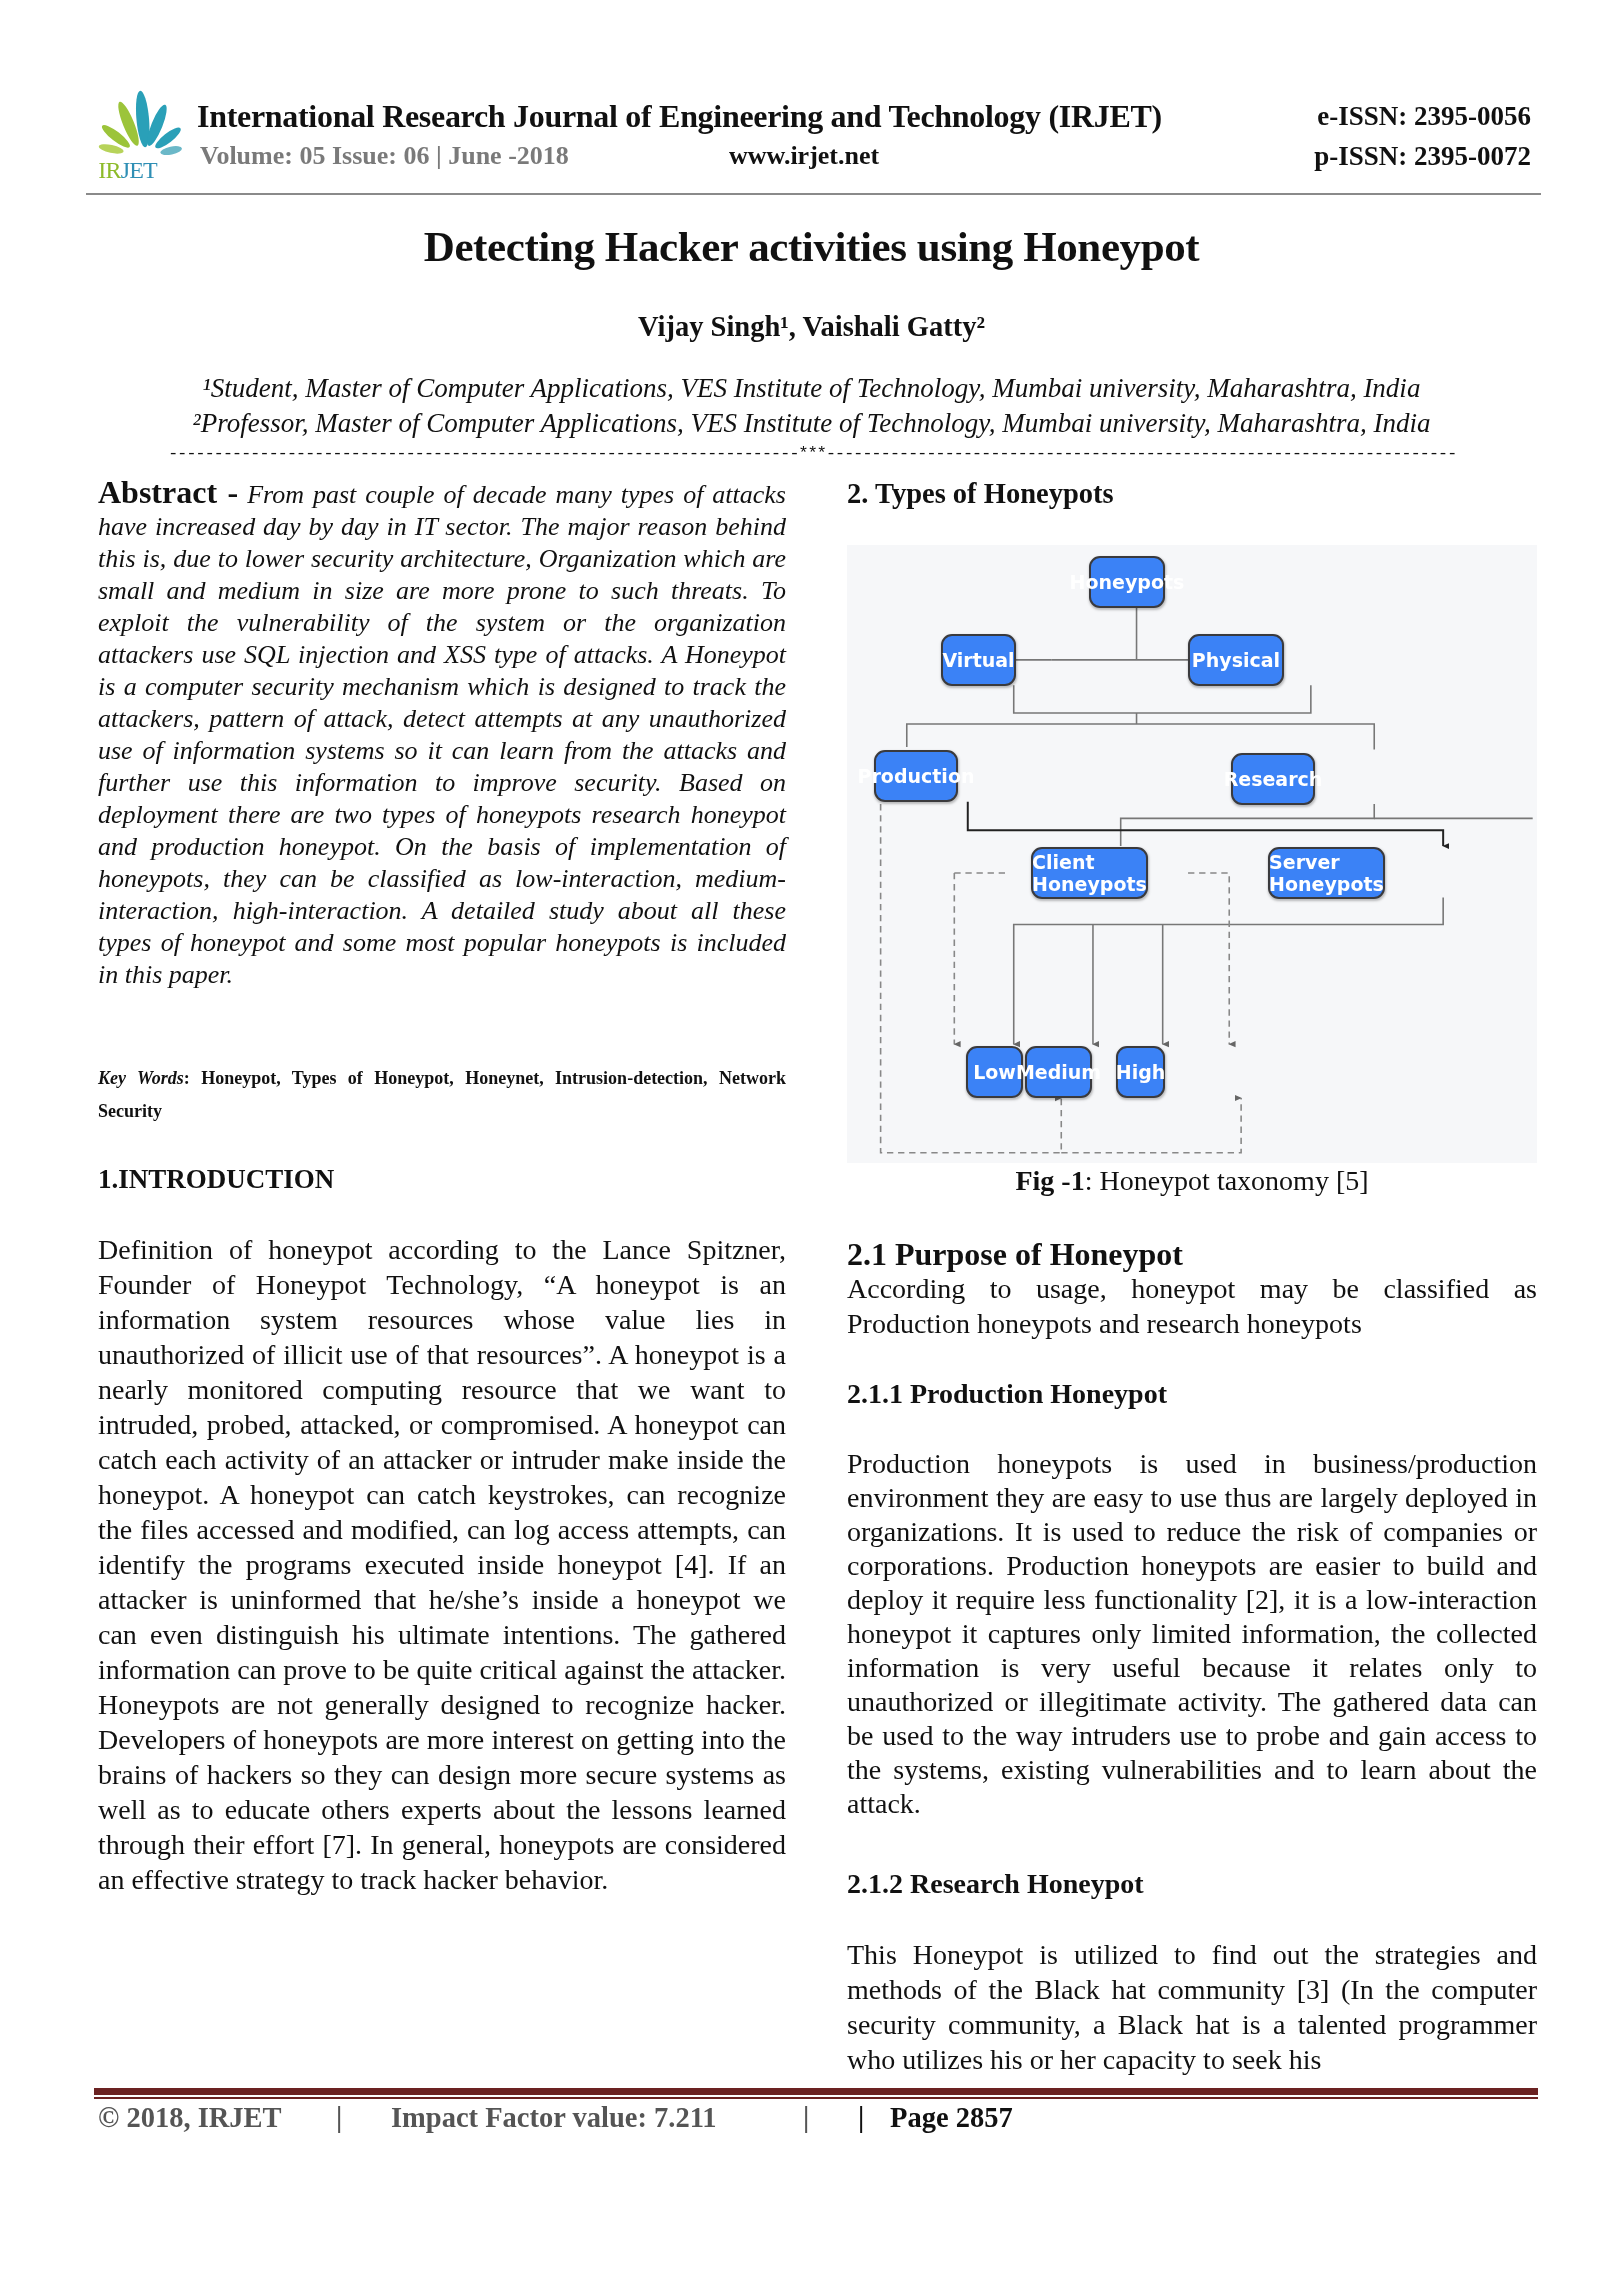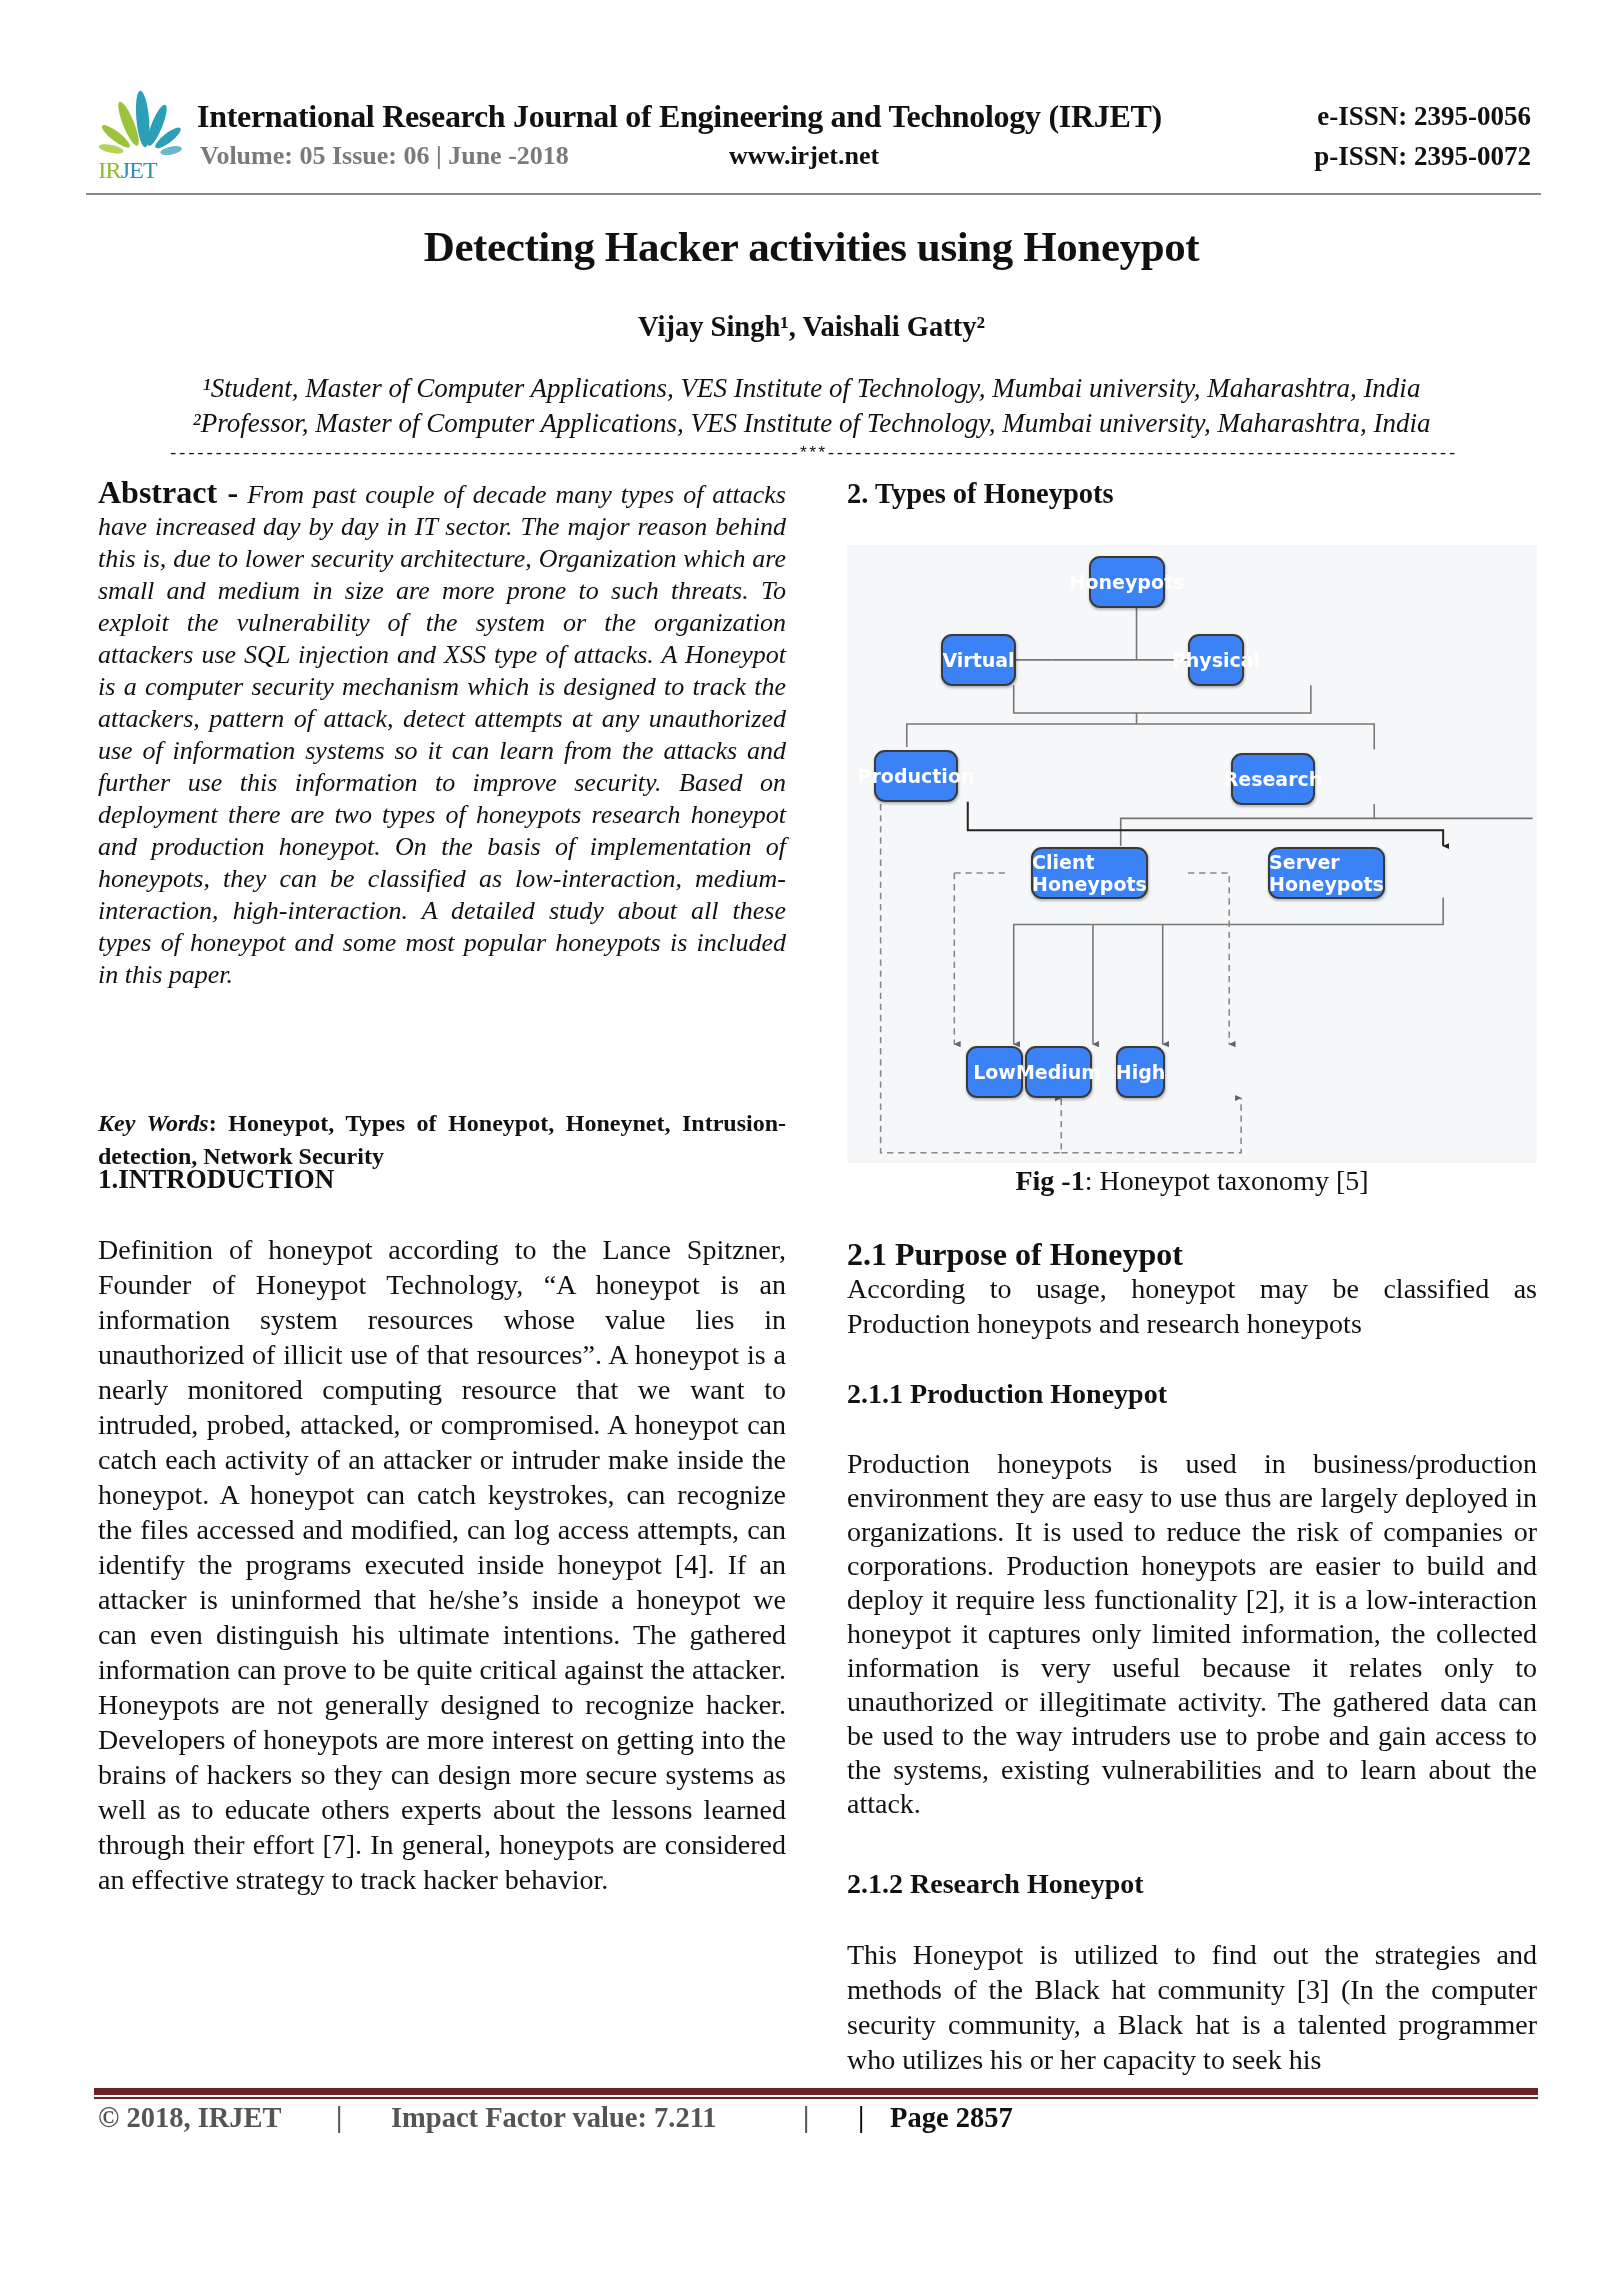--- a/index.html
+++ b/index.html
@@ -26,21 +26,21 @@
   .affil1 { top: 373px; } .affil2 { top: 408px; }
   .divider { left: 94px; top: 444px; width: 1436px; font-family: "Liberation Mono", monospace;
              font-size: 17.4px; white-space: nowrap; overflow: hidden; letter-spacing: -1.3px; text-align: center; }
 
   
   .col { position: absolute; font-size: 28px; line-height: 35px; text-align: justify; }
   .col-left { left: 98px; width: 688px; }
   .col-right { left: 847px; width: 690px; }
   .abstract { top: 476px; font-style: italic; font-size: 26px; line-height: 32px; }
   .abstract .lbl { font-style: normal; font-weight: bold; font-size: 32px; }
-  .keywords { top: 1107px; font-size: 24px; line-height: 33px; font-weight: bold; font-family: Liberation Serif, serif; }
+  .keywords { top: 1062px; font-size: 18px; line-height: 33px; font-weight: bold; font-family: Liberation Serif, serif; }
   .keywords .lbl { font-style: italic; }
   .h-intro { top: 1162px; font-size: 27px; font-weight: bold; }
   .intro-body { top: 1232px; line-height: 35px; }
 
   .h-types { top: 476px; font-size: 28.5px; font-weight: bold; }
   .figure { left: 847px; top: 545px; width: 690px; height: 618px; background: #f6f7f9; }
   .fig-caption { left: 847px; width: 690px; top: 1165px; text-align: center; font-size: 28px; }
   .fig-caption b { font-weight: bold; }
   .h-purpose { top: 1237px; font-size: 32px; font-weight: bold; }
   .purpose-body { top: 1271px; }
@@ -136,21 +136,21 @@
       <path d="M135,414 V630" marker-end="url(#arr)"></path>
       <path d="M430,414 H482 V630" marker-end="url(#arr)"></path>
     </g>
   </svg>
   <div class="node" style="left:242px;top:11px;width:75px;height:52px;width:76px;">
       <span>Honeypots</span>
     </div>
   <div class="node" style="left:94px;top:89px;width:75px;height:52px;">
       <span>Virtual</span>
     </div>
-  <div class="node" style="left:341px;top:89px;width:56px;height:52px;">
+  <div class="node" style="left:341px;top:89px;width:96px;height:52px;">
       <span>Physical</span>
     </div>
   <div class="node" style="left:27px;top:205px;width:84px;height:52px;">
       <span>Production</span>
     </div>
   <div class="node" style="left:384px;top:208px;width:84px;height:52px;">
       <span>Research</span>
     </div>
   <div class="node" style="left:184px;top:302px;width:117px;height:52px;">
       <span>Client Honeypots</span>

